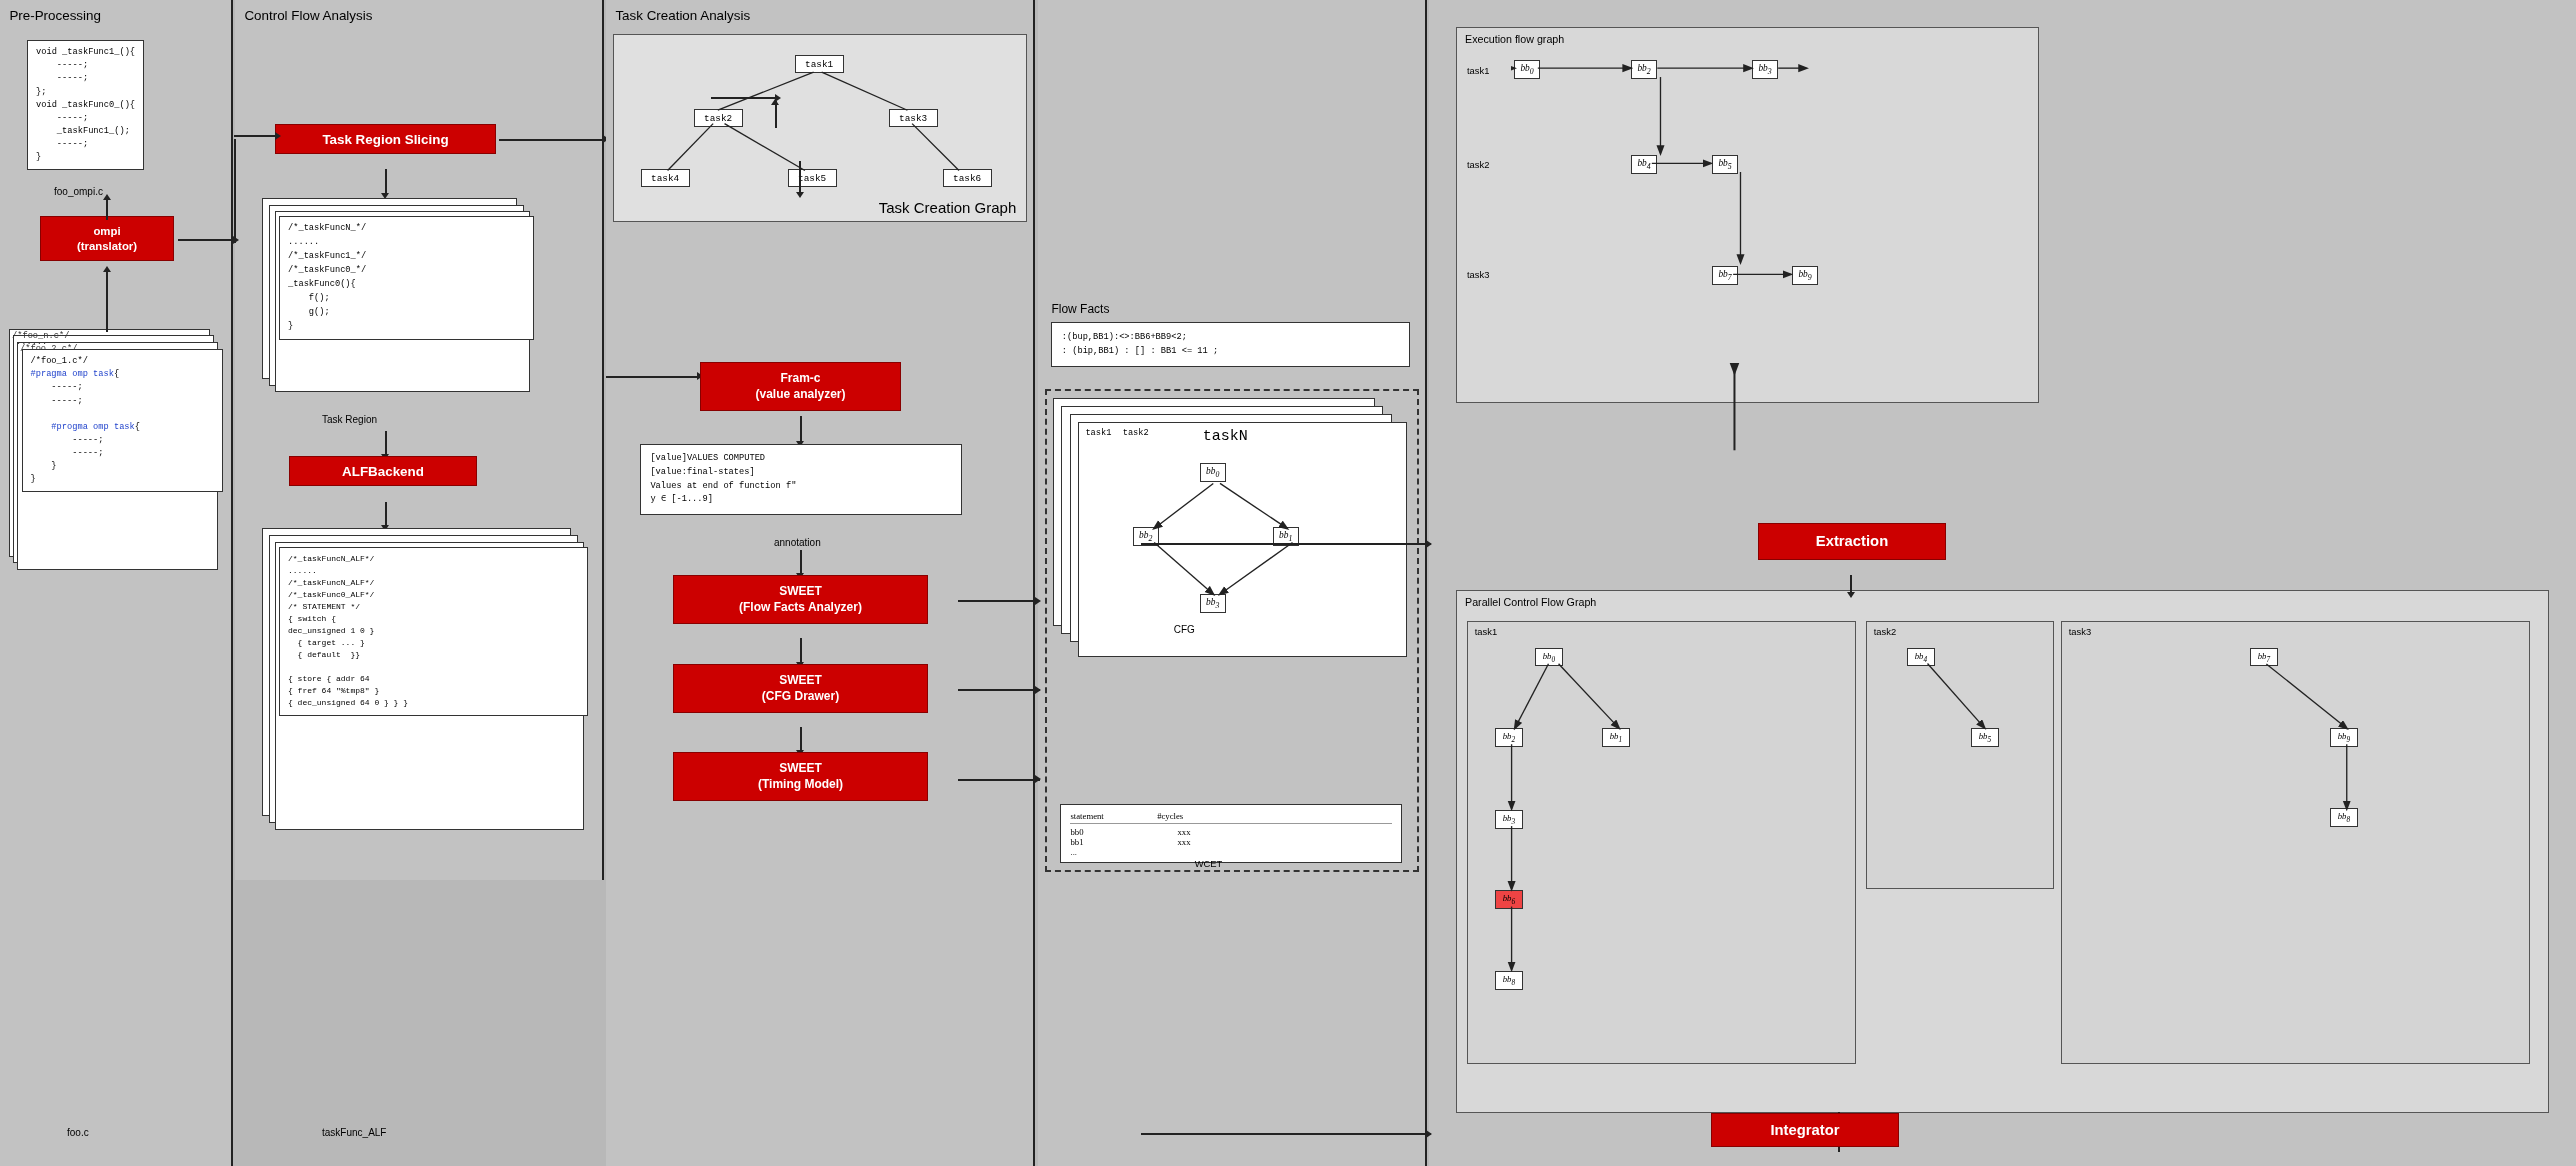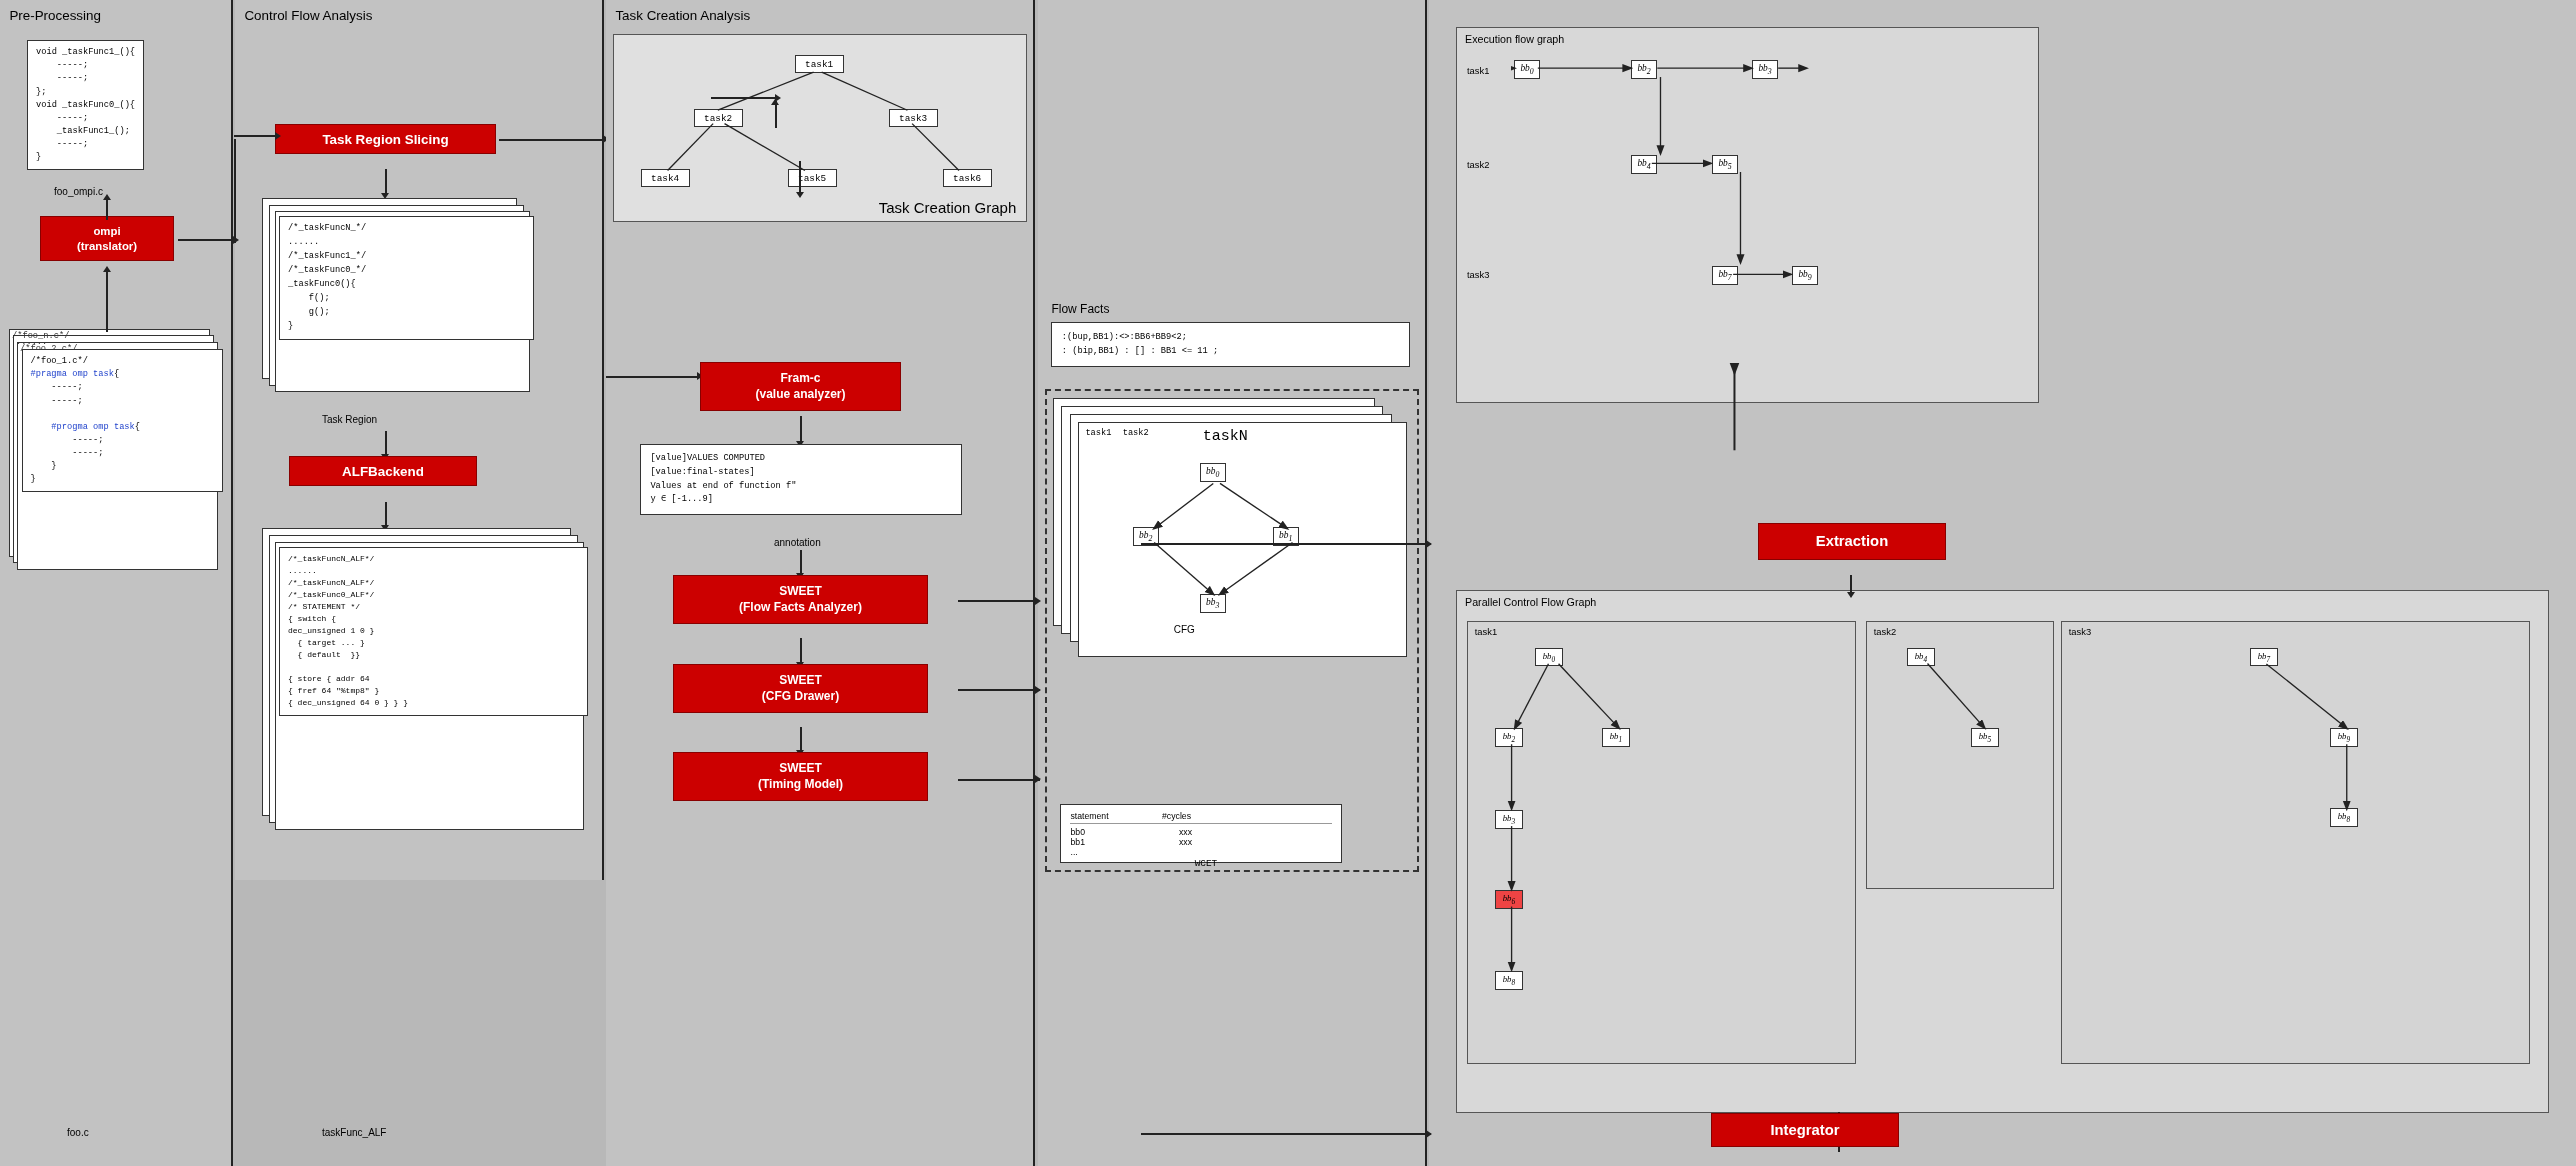--- a/index.html
+++ b/index.html
@@ -213,38 +213,38 @@
             </defs>
           <line x1="200" y1="90" x2="112" y2="157" stroke="#222" stroke-width="2" marker-end="url(#arr1)"></line>
           <line x1="210" y1="90" x2="310" y2="157" stroke="#222" stroke-width="2" marker-end="url(#arr1)"></line>
           <line x1="112" y1="178" x2="200" y2="255" stroke="#222" stroke-width="2" marker-end="url(#arr1)"></line>
           <line x1="318" y1="178" x2="210" y2="255" stroke="#222" stroke-width="2" marker-end="url(#arr1)"></line>
         </svg>
       </div>
 
       <div style="position:absolute; bottom:235px; left:127px; font-family:Arial,sans-serif; font-size:10px;">CFG</div>
 
-      <div style="position:absolute; bottom:6.7px; left:13.4px; background:white; border:1.3px solid #333; width:282px; padding:5.4px 9.4px; font-family:Liberation Sans, sans-serif; font-size:8.7px;">
+      <div style="position:absolute; bottom:6.7px; left:13.4px; background:white; border:1.3px solid #333; width:342px; padding:5.4px 9.4px; font-family:Liberation Serif, serif; font-size:8.7px;">
         <div style="display:flex; gap:40px; border-bottom:0.7px solid #999; padding-bottom:2.7px; margin-bottom:2.7px;">
           <span>statement</span>
             <span style="margin-left:13.4px;">#cycles</span>
         </div>
         <div style="display:flex; gap:54px;">
           <span>bb0</span>
             <span style="margin-left:40px;">xxx</span>
         </div>
         <div style="display:flex; gap:54px;">
           <span>bb1</span>
             <span style="margin-left:40px;">xxx</span>
         </div>
         <div style="display:flex; gap:54px;">
           <span>...</span>
         </div>
       </div>
-      <div style="position:absolute; bottom:1.3px; left:148px; font-family:Liberation Mono, monospace; font-size:9.4px;margin-top:20px;">WCET</div>
+      <div style="position:absolute; bottom:1.3px; left:148px; font-family:Liberation Sans, sans-serif; font-size:9.4px;margin-top:20px;">WCET</div>
     </div>
 
     <div style="position:absolute; top:600px; left:-80px; width:80px; height:2px; background:#222;"></div>
     <div style="position:absolute; top:597px; left:-2.7px; width:0;height:0;border-top:4px solid transparent;border-bottom:4px solid transparent;border-left:6px solid #222;"></div>
 
     <div style="position:absolute; top:689px; left:-80px; width:80px; height:2px; background:#222;"></div>
     <div style="position:absolute; top:686px; left:-2.7px; width:0;height:0;border-top:4px solid transparent;border-bottom:4px solid transparent;border-left:6px solid #222;"></div>
 
     <div style="position:absolute; top:779px; left:-80px; width:80px; height:2px; background:#222;"></div>
     <div style="position:absolute; top:775px; left:-2.7px; width:0;height:0;border-top:4px solid transparent;border-bottom:4px solid transparent;border-left:6px solid #222;"></div>

